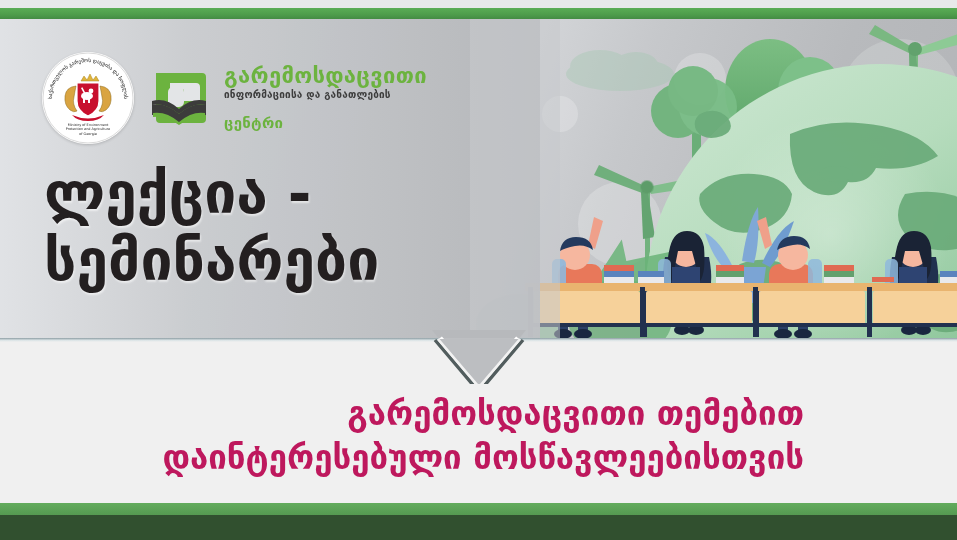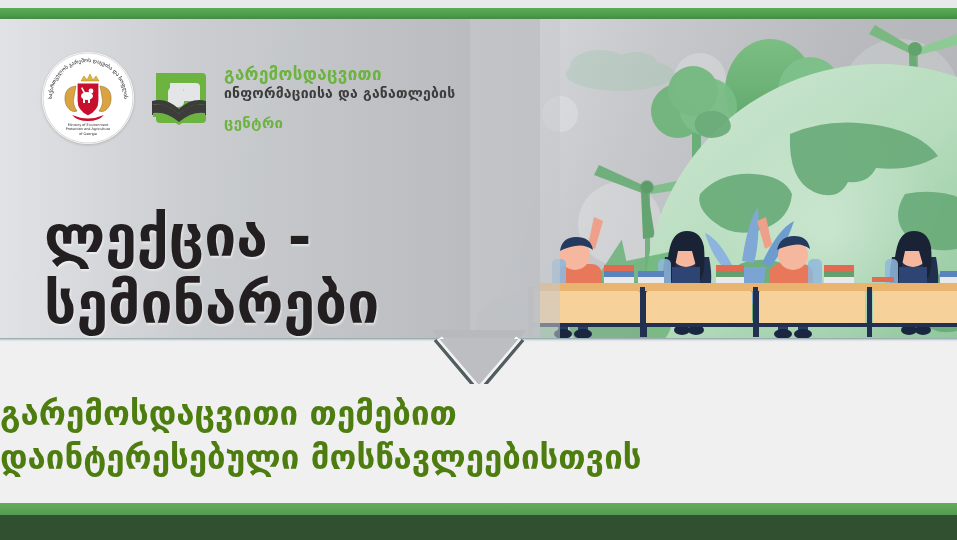--- a/index.html
+++ b/index.html
@@ -45,62 +45,61 @@
     position:relative; flex:0 0 auto;
     overflow:hidden;
   }
   .emblem .ring-text {
     position:absolute; inset:0;
   }
   .logo-mark { width:62px; height:62px; flex:0 0 auto; }
   .logo-text { display:flex; flex-direction:column; line-height:1; }
   .logo-l1 {
     font-family:"DejaVu Sans", sans-serif;
-    font-size:17px; font-weight:700; color:#6cb33f; letter-spacing:.3px;
+    font-size:22px; font-weight:700; color:#6cb33f; letter-spacing:.3px;
   }
   .logo-l2 {
     font-family:"DejaVu Sans", sans-serif;
-    font-size:14px; font-weight:700; color:#3d3d3d; letter-spacing:.2px;
+    font-size:10px; font-weight:700; color:#3d3d3d; letter-spacing:.2px;
     margin-top:3px;
   }
   .logo-l3 {
     font-family:"DejaVu Sans", sans-serif;
     font-size:15px; font-weight:700; color:#6cb33f; letter-spacing:.3px;
     margin-top:16px;
   }
 
   
   .main-title {
     position:absolute; left:44px; top:141px; z-index:6;
     font-family:"DejaVu Sans", sans-serif;
     font-size:57px; font-weight:700; color:#231f20;
     line-height:1.18; letter-spacing:0px;
     text-shadow:1px 2px 2px rgba(255,255,255,.55);
     white-space:pre-line;
-    margin-top:43px;
   }
 
   
   .bottom-panel {
     position:absolute; left:0; top:338px; width:957px; height:165px;
     background:#f0f0f0;
   }
   .panel-shadow {
     position:absolute; left:0; top:338px; width:957px; height:4px;
     background:linear-gradient(180deg,rgba(60,90,100,.55) 0%,rgba(150,190,200,.25) 55%,rgba(255,255,255,0) 100%);
   }
 
   
   .notch { position:absolute; left:424px; top:330px; width:110px; height:54px; z-index:5; }
 
   .subtitle {
     position:absolute; left:0; top:392px; width:804px; z-index:6;
-    text-align:left;
-    font-family:"DejaVu Sans", sans-serif;
-    font-size:33px; font-weight:700; color:#4d7c0f;
+    text-align:right;
+    font-family:"DejaVu Sans", sans-serif;
+    font-size:33px; font-weight:700; color:#be185d;
     line-height:1.32; letter-spacing:0px;
     white-space:pre-line;
   }
 
   
   .bot-rule-light {
     position:absolute; left:0; top:503px; width:957px; height:12px;
     background:linear-gradient(180deg,#63ac5d 0%,#559a51 100%);
   }
   .bot-rule-dark {

